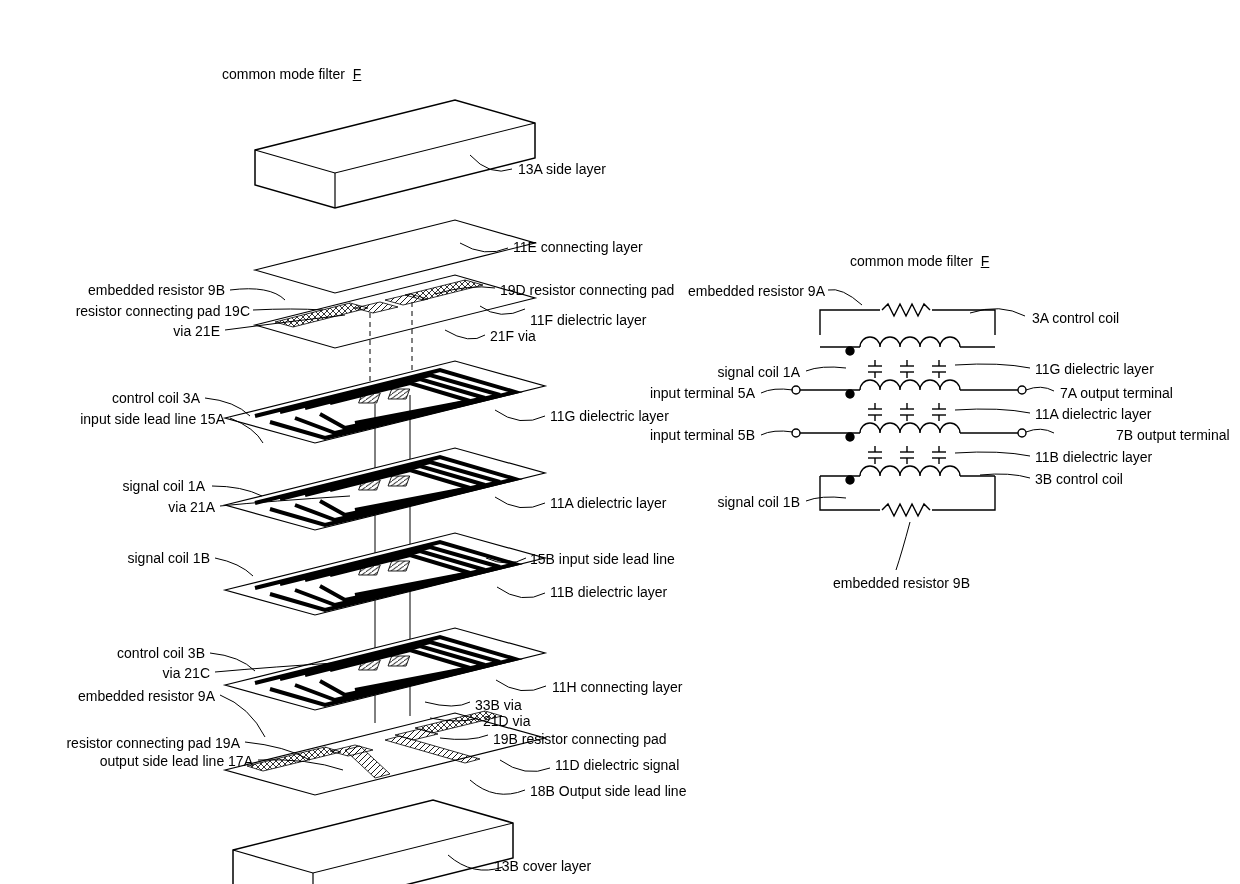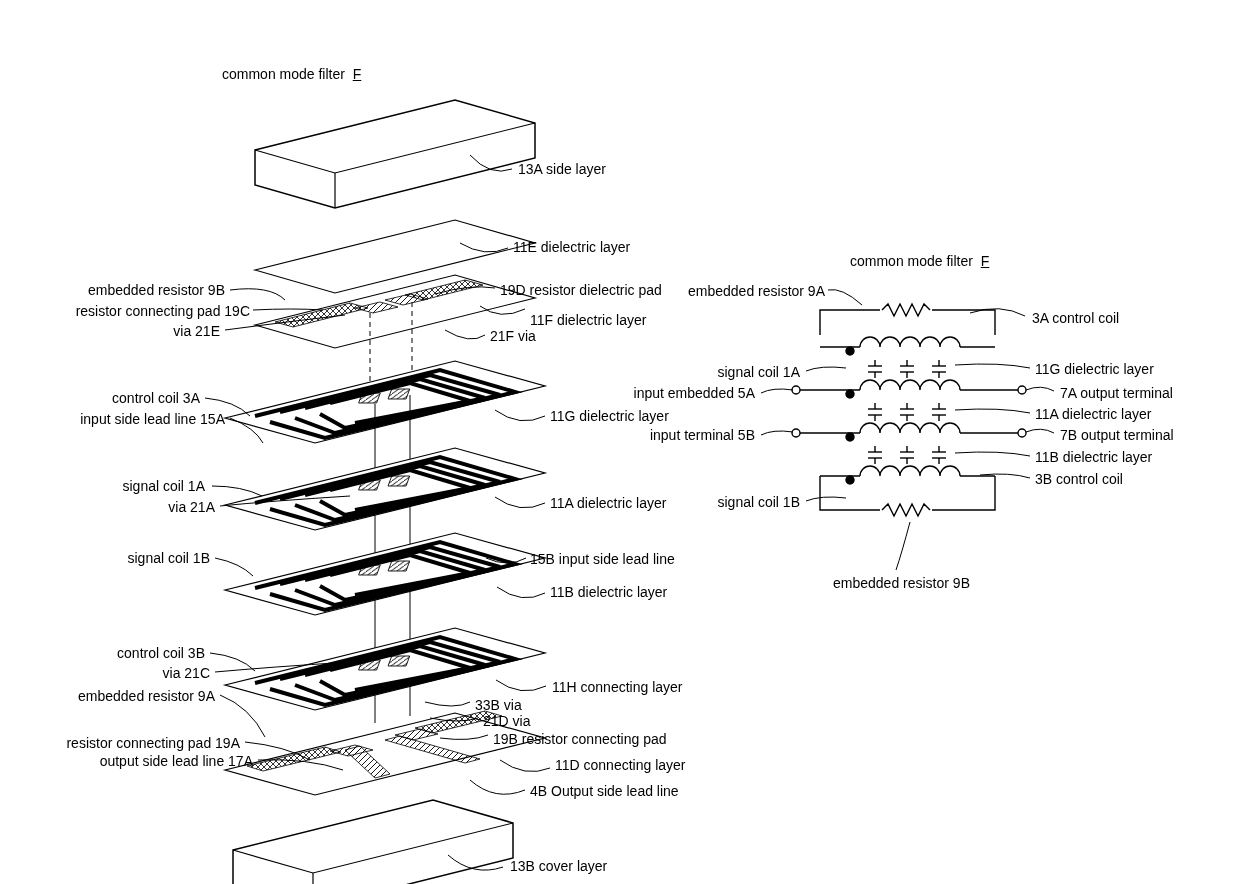--- a/index.html
+++ b/index.html
@@ -171,35 +171,35 @@
 <div class="lbl ra" style="left:65px;top:478px;width:140px">signal coil 1A</div>
 <div class="lbl ra" style="left:105px;top:499px;width:110px">via 21A</div>
 <div class="lbl ra" style="left:65px;top:550px;width:145px">signal coil 1B</div>
 <div class="lbl ra" style="left:55px;top:645px;width:150px">control coil 3B</div>
 <div class="lbl ra" style="left:95px;top:665px;width:115px">via 21C</div>
 <div class="lbl ra" style="left:35px;top:688px;width:180px">embedded resistor 9A</div>
 <div class="lbl ra" style="left:35px;top:735px;width:205px">resistor connecting pad 19A</div>
 <div class="lbl ra" style="left:35px;top:753px;width:218px">output side lead line 17A</div>
 
 <div class="lbl" style="left:518px;top:161px">13A side layer</div>
-<div class="lbl" style="left:513px;top:239px">11E dielectric layer</div>
-<div class="lbl" style="left:500px;top:282px">19D resistor dielectric pad</div>
+<div class="lbl" style="left:513px;top:239px">11E connecting layer</div>
+<div class="lbl" style="left:500px;top:282px">19D resistor connecting pad</div>
 <div class="lbl" style="left:530px;top:312px">11F dielectric layer</div>
 <div class="lbl" style="left:490px;top:328px">21F via</div>
 <div class="lbl" style="left:550px;top:408px">11G dielectric layer</div>
 <div class="lbl" style="left:550px;top:495px">11A dielectric layer</div>
 <div class="lbl" style="left:530px;top:551px">15B input side lead line</div>
 <div class="lbl" style="left:550px;top:584px">11B dielectric layer</div>
 <div class="lbl" style="left:552px;top:679px">11H connecting layer</div>
 <div class="lbl" style="left:475px;top:697px">33B via</div>
 <div class="lbl" style="left:483px;top:713px">21D via</div>
 <div class="lbl" style="left:493px;top:731px">19B resistor connecting pad</div>
-<div class="lbl" style="left:555px;top:757px">11D connecting layer</div>
-<div class="lbl" style="left:530px;top:783px">4B Output side lead line</div>
-<div class="lbl" style="left:510px;top:858px">13B cover layer</div>
+<div class="lbl" style="left:555px;top:757px">11D dielectric signal</div>
+<div class="lbl" style="left:530px;top:783px">18B Output side lead line</div>
+<div class="lbl" style="left:494px;top:858px">13B cover layer</div>
 
 <svg width="1240" height="884" viewBox="0 0 1240 884">
 <g transform="translate(820,310)" stroke="#000" stroke-width="1.4" fill="none">
 
   <polyline points="0,25 0,0 175,0 175,25"></polyline>
 
   <polyline points="62,0 70,-6 78,6 86,-6 94,6 102,-6 110,0"></polyline>
   <rect x="60" y="-8" width="52" height="16" fill="#fff" stroke="none"></rect>
   <polyline points="62,0 68,-6 74,6 80,-6 86,6 92,-6 98,6 104,-6 110,0"></polyline>
 
@@ -319,26 +319,26 @@
   <path d="M846 498 q-25 -3 -40 3"></path>
 </g>
 </svg>
 
 <div class="lbl" style="left:850px;top:253px">
   <span>common mode filter</span>&nbsp;&nbsp;<span class="u">F</span>
 </div>
 
 <div class="lbl ra" style="left:660px;top:283px;width:165px">embedded resistor 9A</div>
 <div class="lbl ra" style="left:680px;top:364px;width:120px">signal coil 1A</div>
-<div class="lbl ra" style="left:630px;top:385px;width:125px">input embedded 5A</div>
+<div class="lbl ra" style="left:630px;top:385px;width:125px">input terminal 5A</div>
 <div class="lbl ra" style="left:630px;top:427px;width:125px">input terminal 5B</div>
 <div class="lbl ra" style="left:680px;top:494px;width:120px">signal coil 1B</div>
 
 <div class="lbl" style="left:1032px;top:310px">3A control coil</div>
 <div class="lbl" style="left:1035px;top:361px">11G dielectric layer</div>
 <div class="lbl" style="left:1060px;top:385px">7A output terminal</div>
 <div class="lbl" style="left:1035px;top:406px">11A dielectric layer</div>
-<div class="lbl" style="left:1060px;top:427px">7B output terminal</div>
+<div class="lbl" style="left:1116px;top:427px">7B output terminal</div>
 <div class="lbl" style="left:1035px;top:449px">11B dielectric layer</div>
 <div class="lbl" style="left:1035px;top:471px">3B control coil</div>
 <div class="lbl" style="left:833px;top:575px">embedded resistor 9B</div>
 
 </div>
 
 </body></html>

